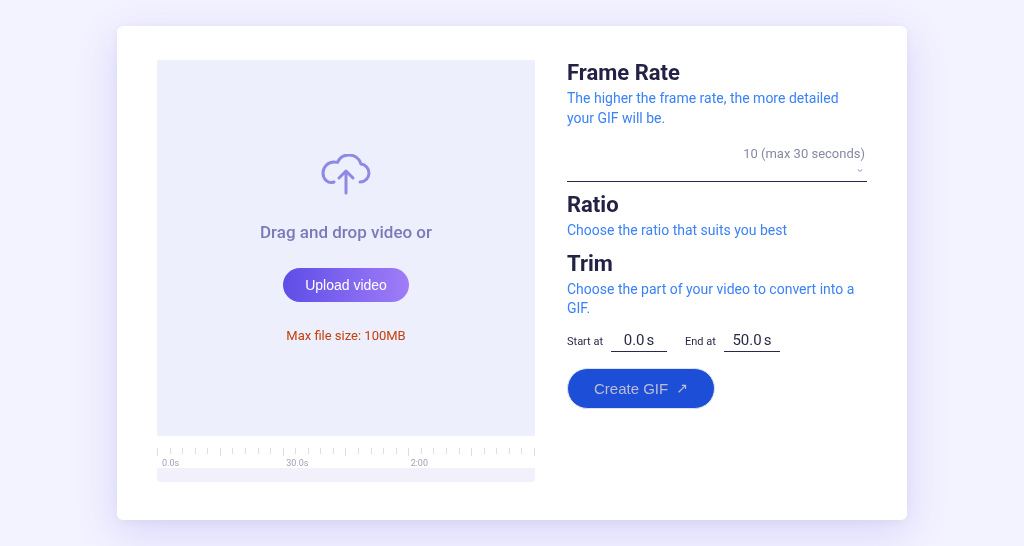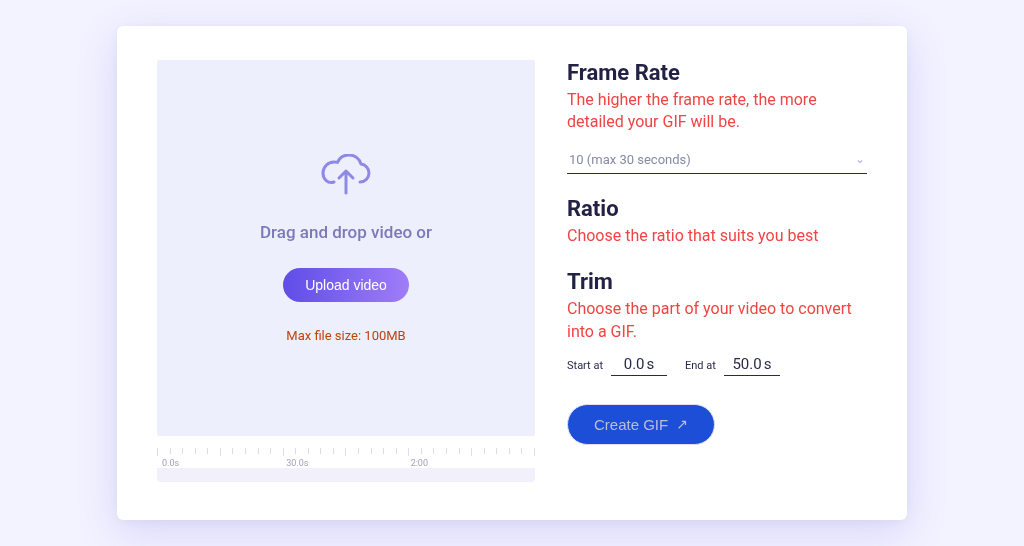--- a/index.html
+++ b/index.html
@@ -84,42 +84,43 @@
     left: 5px; right: 0; top: 14px;
     font-size: 9px;
     color: #a0a0b8;
     display: flex;
     pointer-events: none;
   }
   .timeline .labels span {
     width: 33.33%;
   }
 
-  .right { display: flex; flex-direction: column; gap: 22px; }
+  .right { display: flex; flex-direction: column; gap: 10px; }
   .section h2 {
     font-size: 22px;
     font-weight: 700;
     color: #232245;
     margin-bottom: 4px;
   }
   .section p.hint {
-    font-size: 16px;
-    color: #ef4444;
+    font-size: 14px;
+    color: #3b82f6;
     line-height: 1.4;
   }
   .select-row {
     margin-top: 12px;
     border-bottom: 1px solid #2a2949;
     display: flex;
-    align-items: flex-start;
+    align-items: flex-end;
     justify-content: space-between;
     padding: 6px 2px;
     cursor: pointer;
     color: #868aa4;
     font-size: 13px;
+    flex-direction: column;
   }
   .chev { color: #b2aee0; font-size: 12px; }
 
   .ratio-row {
     display: flex;
     gap: 14px;
     align-items: center;
     margin-top: 12px;
   }
   .ratio-item {

